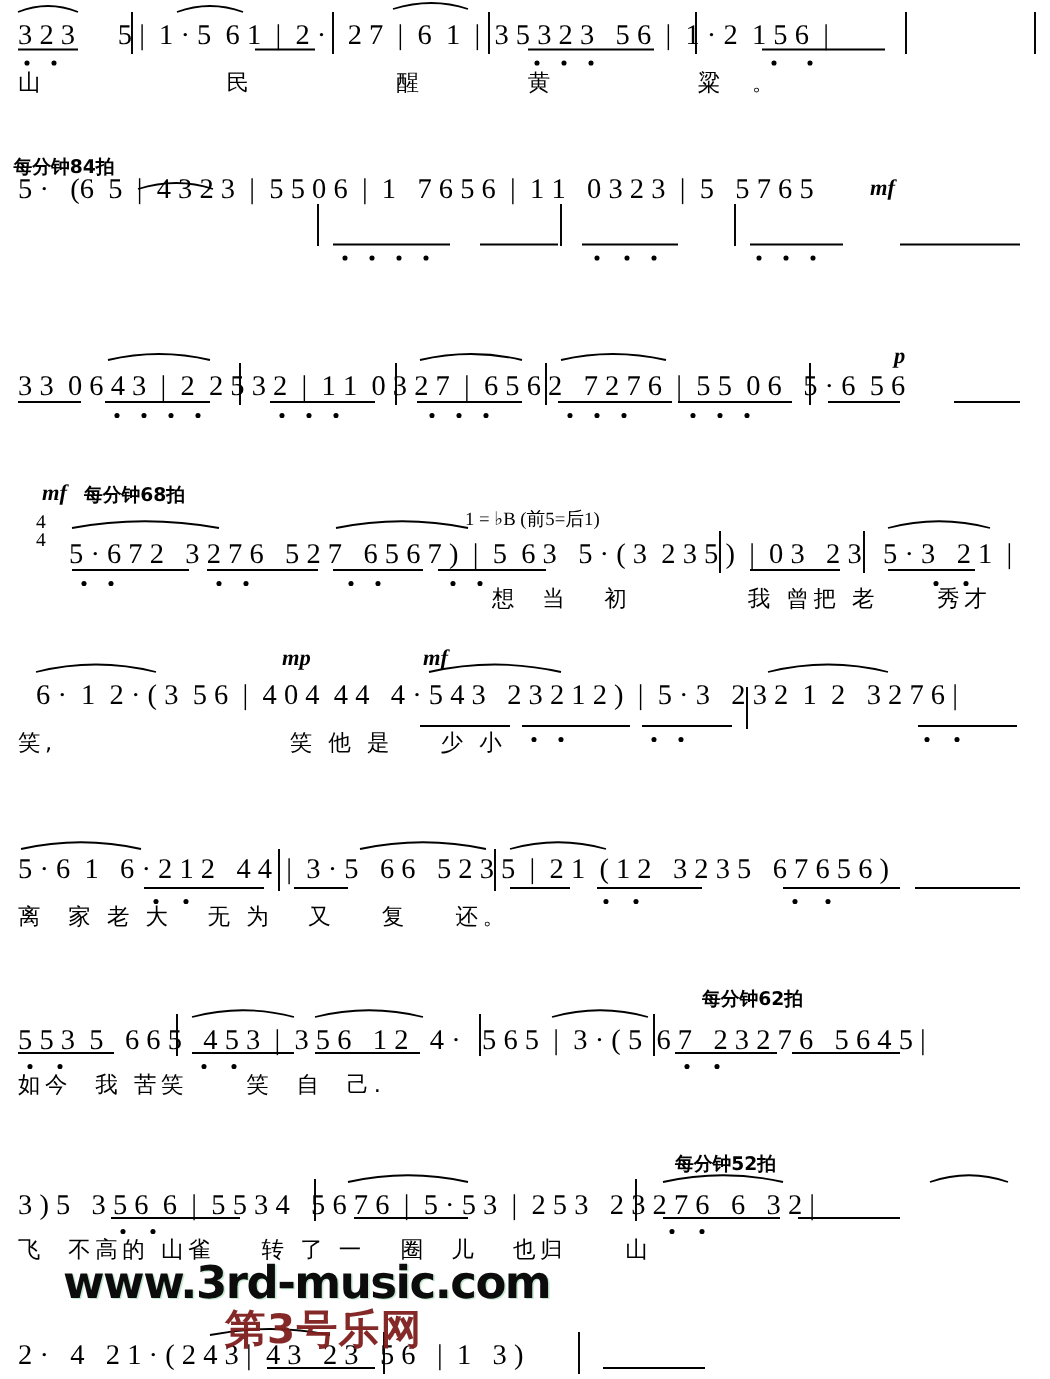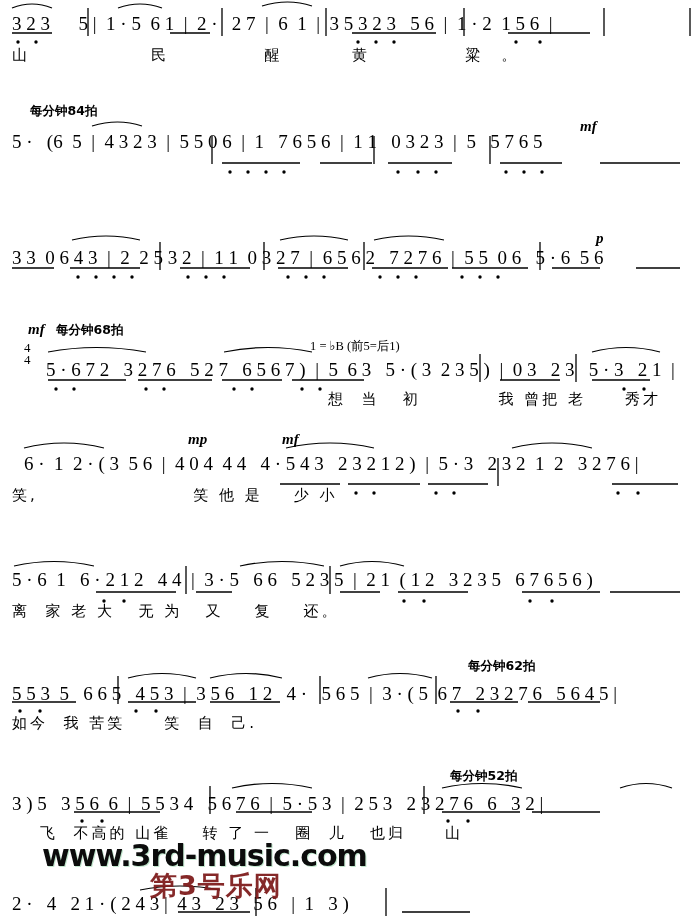--- a/index.html
+++ b/index.html
@@ -154,23 +154,23 @@
 <body>
 
 <div class="sheet">
 
   <div class="row" style="top:0px;">
     <div class="t num" style="left:12px; top:14px;">3 2 3      5 |  1 · 5  6 1  |  2 ·   2 7  |  6  1  |  3 5 3 2 3   5 6  |  1 · 2  1 5 6  |</div>
     <div class="t lyr" style="left:12px; top:48px; letter-spacing:21px;">山    民   醒  黄   粱。</div>
   </div>
 
   <div class="row" style="top:105px;">
-    <div class="t tempo" style="left:30px; top:0px;">每分钟84拍</div>
+    <div class="t tempo" style="left:9px; top:0px;">每分钟84拍</div>
     <div class="t dyn" style="left:580px; top:14px;">mf</div>
-    <div class="t num" style="left:12px; top:27px;">5 ·   (6  5  |  4 3 2 3  |  5 5 0 6  |  1   7 6 5 6  |  1 1   0 3 2 3  |  5   5 7 6 5</div>
+    <div class="t num" style="left:12px; top:12px;">5 ·   (6  5  |  4 3 2 3  |  5 5 0 6  |  1   7 6 5 6  |  1 1   0 3 2 3  |  5   5 7 6 5</div>
   </div>
 
   <div class="row" style="top:230px;">
     <div class="t dyn" style="left:596px; top:1px;">p</div>
     <div class="t num" style="left:12px; top:18px;">3 3  0 6 4 3  |  2  2 5 3 2  |  1 1  0 3 2 7  |  6 5 6 2   7 2 7 6  |  5 5  0 6   5 · 6  5 6</div>
   </div>
 
   <div class="row" style="top:322px;">
     <div class="t dyn" style="left:28px; top:0px;">mf</div>
     <div class="t tempo" style="left:56px; top:2px;">每分钟68拍</div>
@@ -194,21 +194,21 @@
 
   <div class="row" style="top:660px;">
     <div class="t tempo" style="left:468px; top:0px;">每分钟62拍</div>
     <div class="t num" style="left:12px; top:24px;">5 5 3  5   6 6 5   4 5 3  |  3 5 6   1 2   4 ·   5 6 5  |  3 · ( 5  6 7   2 3 2 7 6   5 6 4 5 |</div>
     <div class="t lyr" style="left:12px; top:56px; letter-spacing:3px;">如今  我 苦笑     笑  自  己.</div>
   </div>
 
   <div class="row" style="top:770px;">
     <div class="t tempo" style="left:450px; top:0px;">每分钟52拍</div>
     <div class="t num" style="left:12px; top:24px;">3 ) 5   3 5 6  6  |  5 5 3 4   5 6 7 6  |  5 · 5 3  |  2 5 3   2 3 2 7 6   6   3 2 |</div>
-    <div class="t lyr" style="left:12px; top:56px; letter-spacing:3px;margin-left:28px;">飞  不高的 山雀    转 了 一   圈  儿   也归     山</div>
+    <div class="t lyr" style="left:12px; top:56px; letter-spacing:3px;">飞  不高的 山雀    转 了 一   圈  儿   也归     山</div>
   </div>
 
   <div class="row" style="top:880px;">
     <div class="t num" style="left:12px; top:14px;text-align:center;">2 ·   4   2 1 · ( 2 4 3 |  4 3   2 3   5 6   |  1   3 )</div>
   </div>
 
   <svg class="ov" viewBox="0 0 700 919">
     <g stroke="#000" stroke-width="1.4" fill="none">
 
       <line x1="12" y1="33" x2="52" y2="33"></line>

